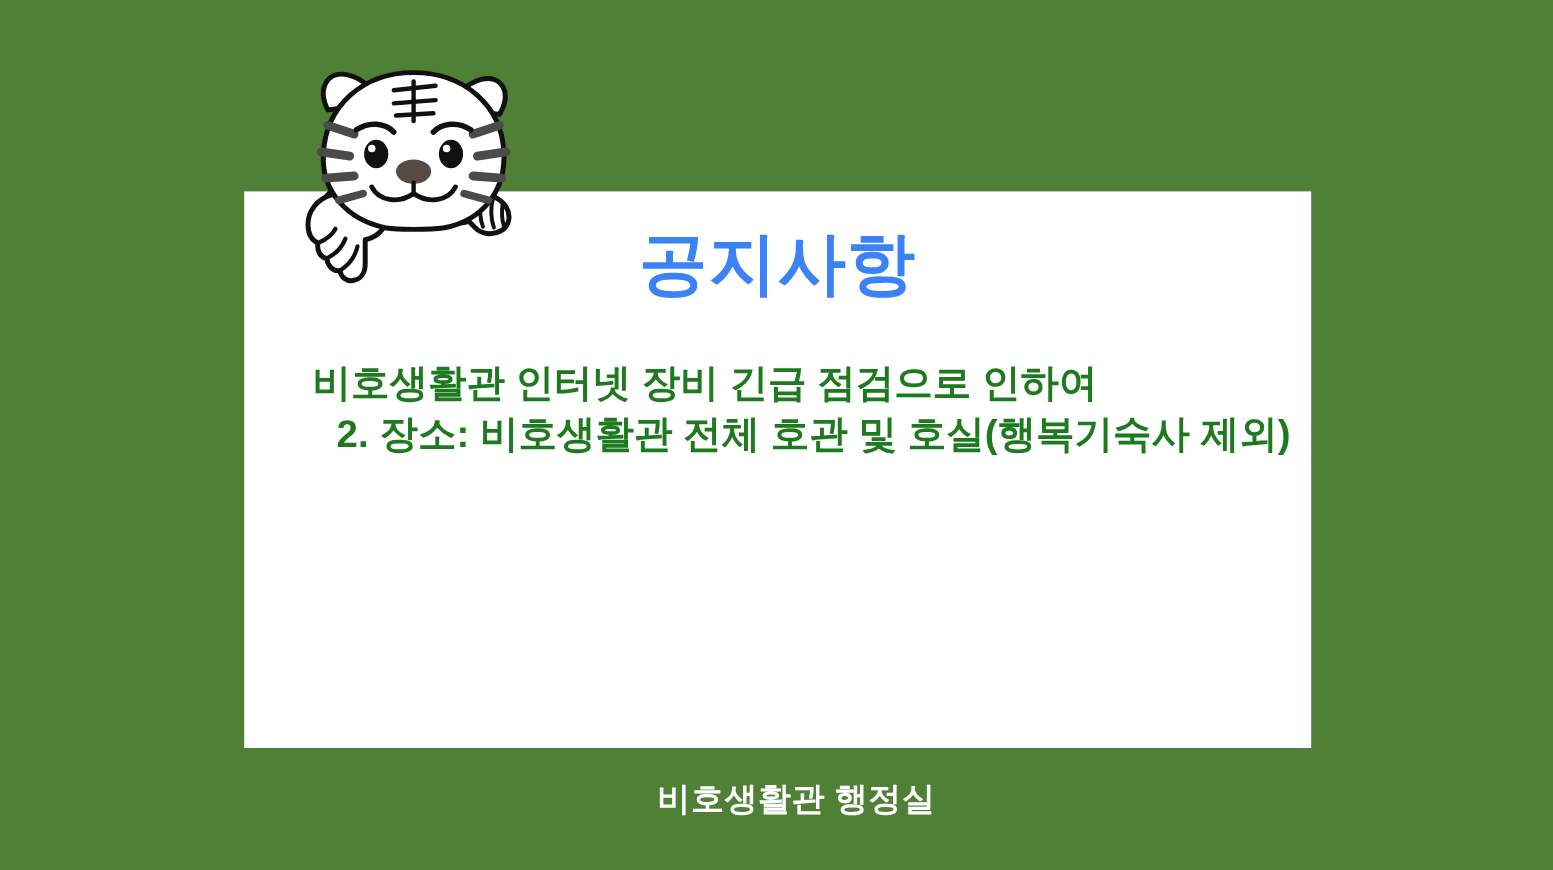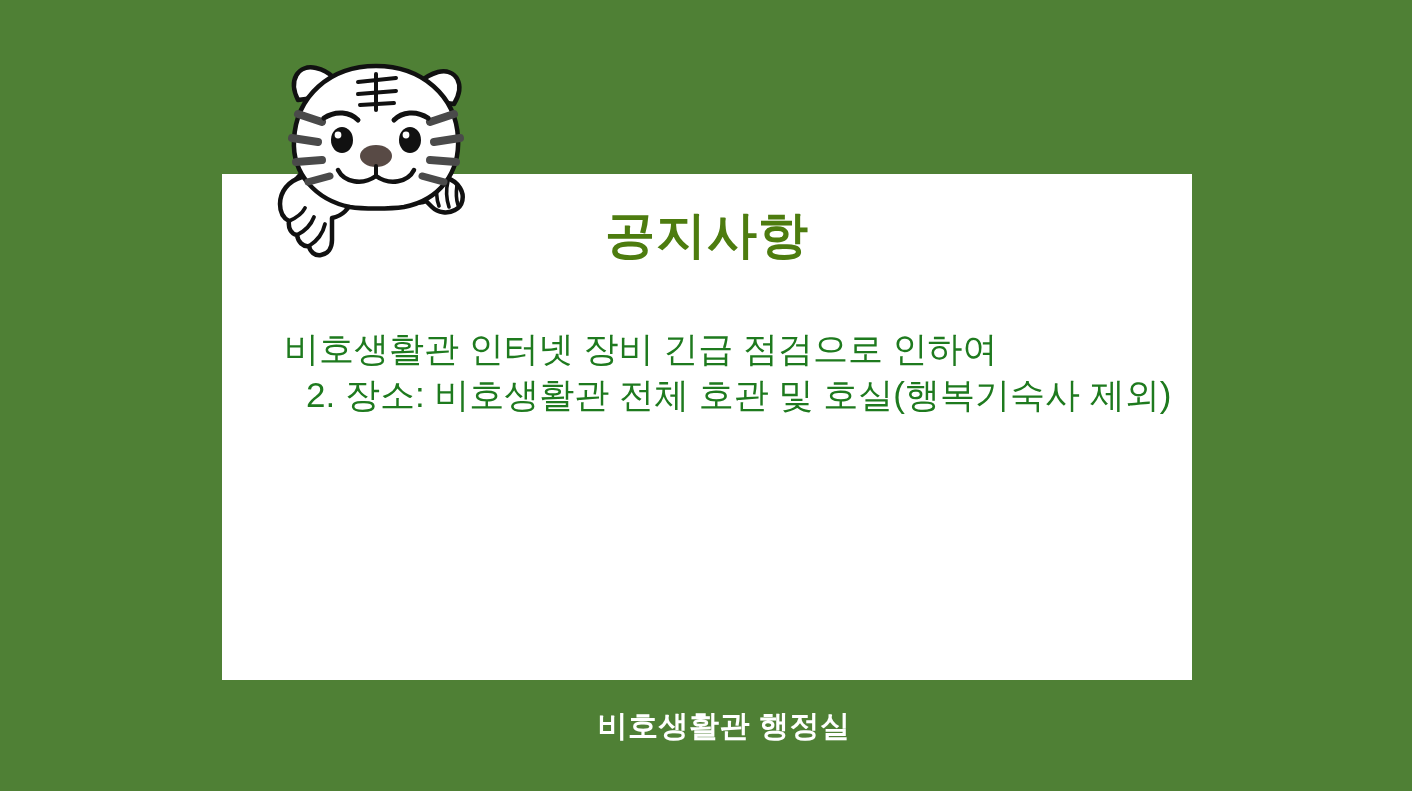--- a/index.html
+++ b/index.html
@@ -26,35 +26,35 @@
     width: 970px;
     height: 506px;
     background: #ffffff;
   }
   .title {
     position: absolute;
     left: 0;
     right: 0;
     top: 36px;
     text-align: center;
-    font-size: 50px;
+    font-size: 62px;
     font-weight: bold;
-    color: #4d7c0f;
+    color: #3b82f6;
     letter-spacing: 1px;
     line-height: 1;
   }
   .body-block {
     position: absolute;
     left: 62px;
     top: 152px;
     width: 880px;
   }
   .body-line {
     font-size: 35px;
-    font-weight: normal;
+    font-weight: bold;
     color: #1E7A1E;
     line-height: 46px;
     white-space: nowrap;
   }
   .body-line.indent {
     padding-left: 22px;
   }
   .footer {
     position: absolute;
     left: 0;

